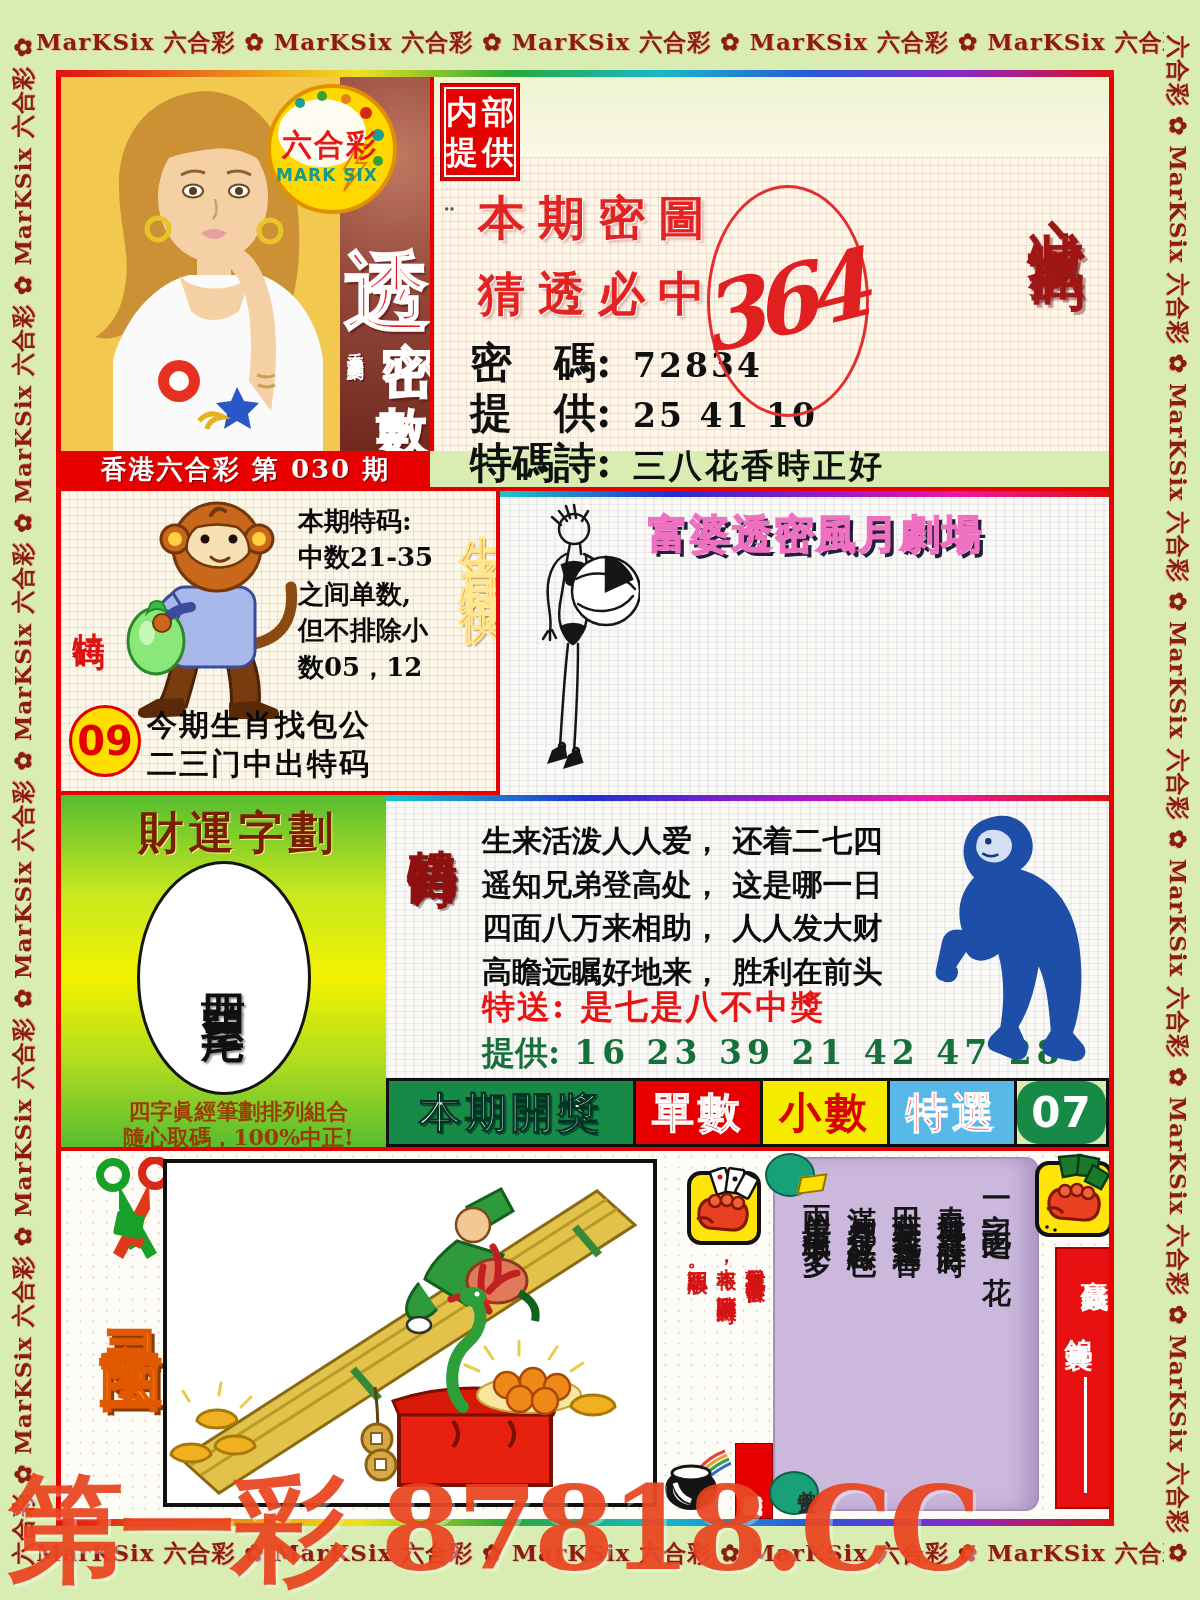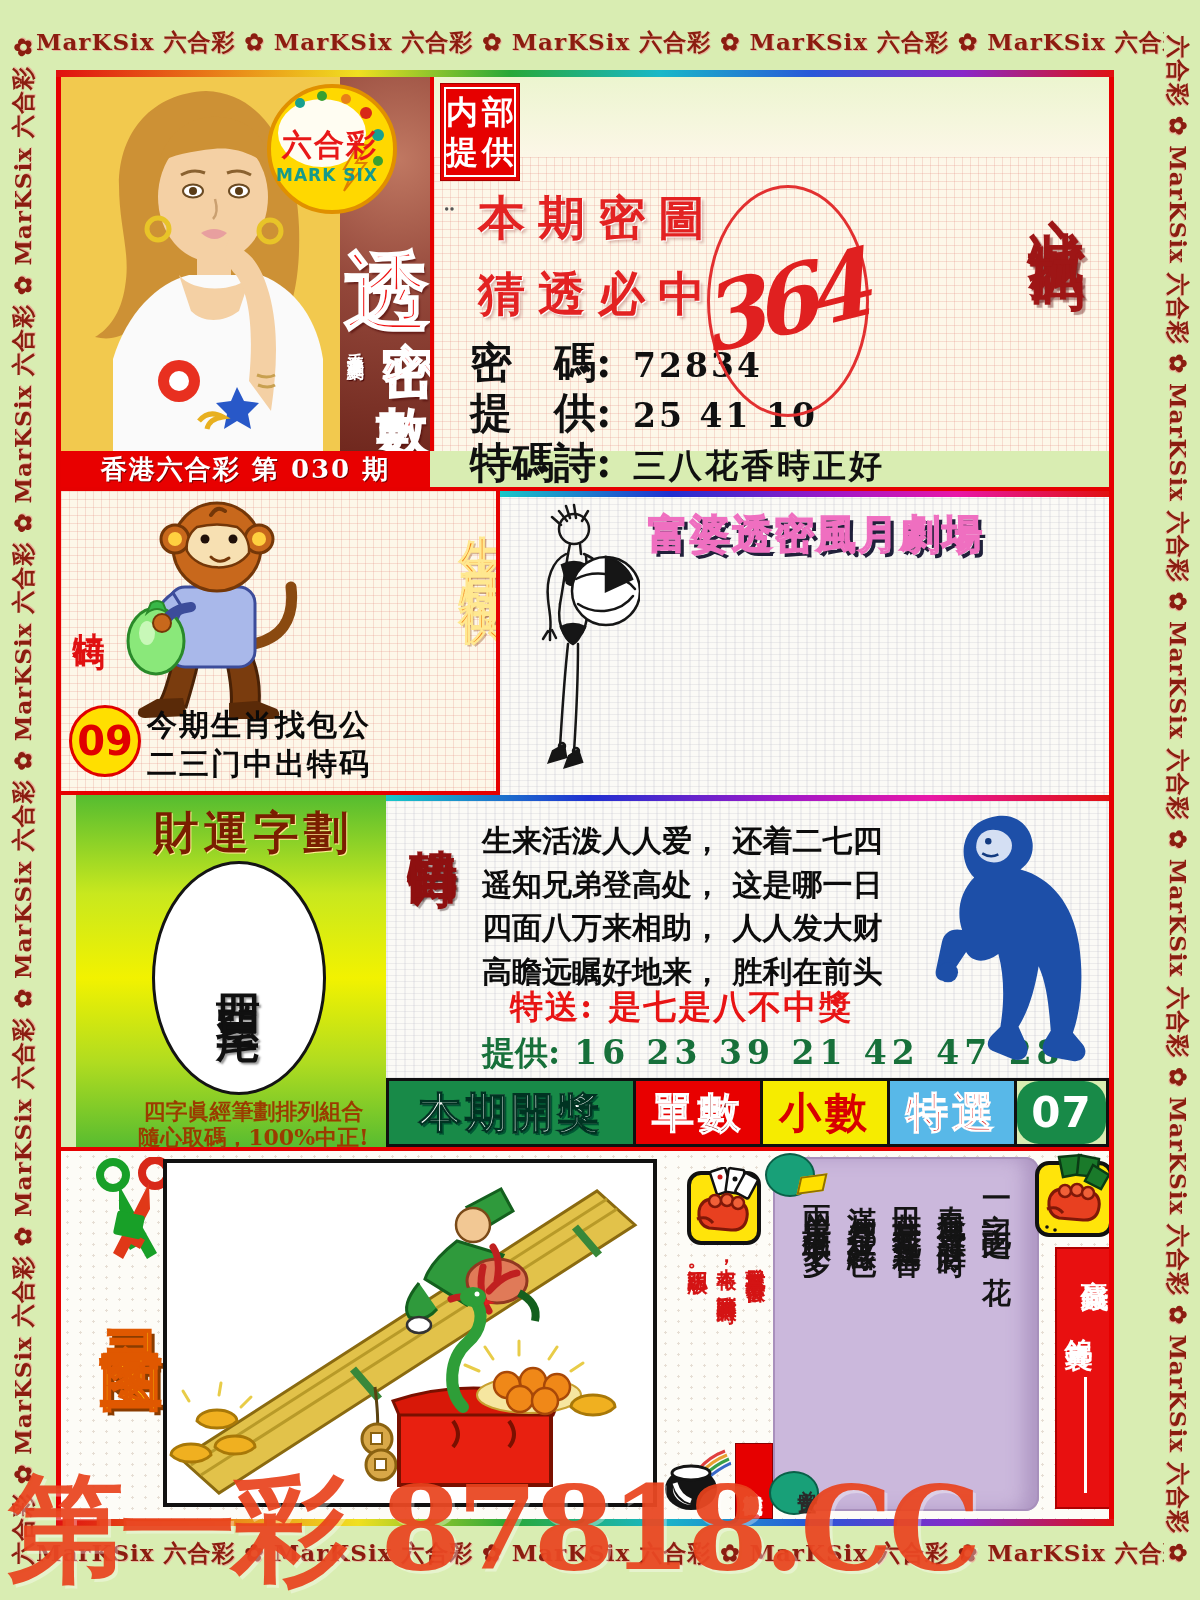--- a/index.html
+++ b/index.html
@@ -103,38 +103,38 @@
     text-shadow:2px 2px 0 rgba(140,60,0,.35);}
 
   
   .joke-block{left:500px;top:491px;width:609px;height:368px;overflow:hidden;}
   .joke-title{left:148px;top:16px;width:458px;font:900 40px "DejaVu Sans",sans-serif;color:#fff;
     -webkit-text-stroke:1.6px #ef6fc0;letter-spacing:2px;text-shadow:4px 4px 0 #20203a;white-space:nowrap;}
   .joke-body{left:140px;top:84px;width:465px;font:700 26px "DejaVu Serif",serif;line-height:1.5;
     white-space:pre-line;color:#0c0c0c;}
 
   
-  .fortune-block{left:76px;top:795px;width:355px;height:352px;
+  .fortune-block{left:61px;top:795px;width:355px;height:352px;
     background:linear-gradient(180deg,#55bc30 0%,#c8e81e 28%,#f2f200 52%,#b0dc20 76%,#58bc30 100%);}
   .f-title{left:0;top:8px;width:100%;text-align:center;font:900 45px "DejaVu Serif",serif;color:#7a1e00;
     letter-spacing:5px;text-shadow:1px 1px 0 #ffec90;}
   .oval{left:76px;top:66px;width:168px;height:228px;background:#fff;border:3px solid #141414;border-radius:50%;
     display:flex;align-items:center;justify-content:center;}
   .oval-text{writing-mode:vertical-rl;font:900 44px "DejaVu Serif",serif;color:#101010;letter-spacing:9px;
     text-shadow:2px 2px 2px #9a9a9a;}
   .f-note{left:0;width:100%;text-align:center;font:700 22px "DejaVu Serif",serif;color:#9a3c00;}
   .f-note1{top:302px;}.f-note2{top:328px;}
 
   
   .poem-block{left:386px;top:795px;width:723px;height:283px;overflow:hidden;}
   .p-label{left:14px;top:14px;height:262px;writing-mode:vertical-rl;font:900 50px "DejaVu Serif",serif;
     color:#8e1010;letter-spacing:5px;text-shadow:2px 2px 1px rgba(30,0,0,.35);}
   .p-body{left:96px;top:24px;width:470px;font:700 30px "DejaVu Serif",serif;line-height:1.45;
     white-space:pre-line;color:#0c0c0c;}
-  .p-special{left:96px;top:190px;font:900 33px "DejaVu Serif",serif;color:#e81414;letter-spacing:2px;margin-left:28px;}
+  .p-special{left:96px;top:190px;font:900 33px "DejaVu Serif",serif;color:#e81414;letter-spacing:2px;}
   .p-special .pv{margin-left:14px;}
   .p-provide{left:96px;top:236px;font:900 33px "DejaVu Serif",serif;color:#17703a;}
   .p-provide .pv{margin-left:14px;letter-spacing:5px;}
   .chimp-wrap{left:543px;top:8px;width:178px;height:270px;}
 
   
   .result-bar{left:386px;top:1078px;width:723px;height:69px;display:flex;border:3px solid #101010;box-sizing:border-box;}
   .rcell{display:flex;align-items:center;justify-content:center;border-right:3px solid #101010;
     font:900 42px "DejaVu Serif",serif;letter-spacing:4px;}
   .rcell:last-child{border-right:none;}
@@ -291,20 +291,25 @@
       <path d="M112,62 q8,8 18,1" stroke="#743708" stroke-width="3" fill="none" stroke-linecap="round"></path>
       <path d="M112,20 q6,-10 14,-4" stroke="#743708" stroke-width="4" fill="none" stroke-linecap="round"></path>
       <ellipse cx="57" cy="146" rx="28" ry="33" fill="#8ae87a" stroke="#2a8a2a" stroke-width="3"></ellipse>
       <path d="M48,118 q10,-8 20,0 l-4,-10 q-6,-4 -12,0 Z" fill="#38b848" stroke="#2a8a2a" stroke-width="2"></path>
       <ellipse cx="48" cy="138" rx="8" ry="12" fill="#c8f8b8"></ellipse>
       <path d="M92,112 q-18,2 -26,14" stroke="#3c4c9a" stroke-width="10" fill="none" stroke-linecap="round"></path>
       <circle cx="63" cy="128" r="9" fill="#c8681c" stroke="#743708" stroke-width="2"></circle>
     </svg>
     <div class="abs z-side">特码</div>
     <div class="abs ball09">09</div>
+    <div class="abs z-tips">本期特码:
+中数21-35
+之间单数,
+但不排除小
+数05，12</div>
     <div class="abs z-bottom">今期生肖找包公
 二三门中出特码</div>
     <div class="abs z-right">生肖特供</div>
   </div>
 
   <div class="abs joke-block wovenbg">
     <div class="gradbar"></div>
     <svg class="abs" style="left:4px;top:8px" width="136" height="288" viewBox="0 0 136 288">
       <g stroke="#161616" stroke-width="2.5" fill="none" stroke-linecap="round">
         <path d="M55,12 l8,10 M70,6 l2,13 M84,12 l-6,10 M62,7 l4,12 M48,18 l9,8"></path>

